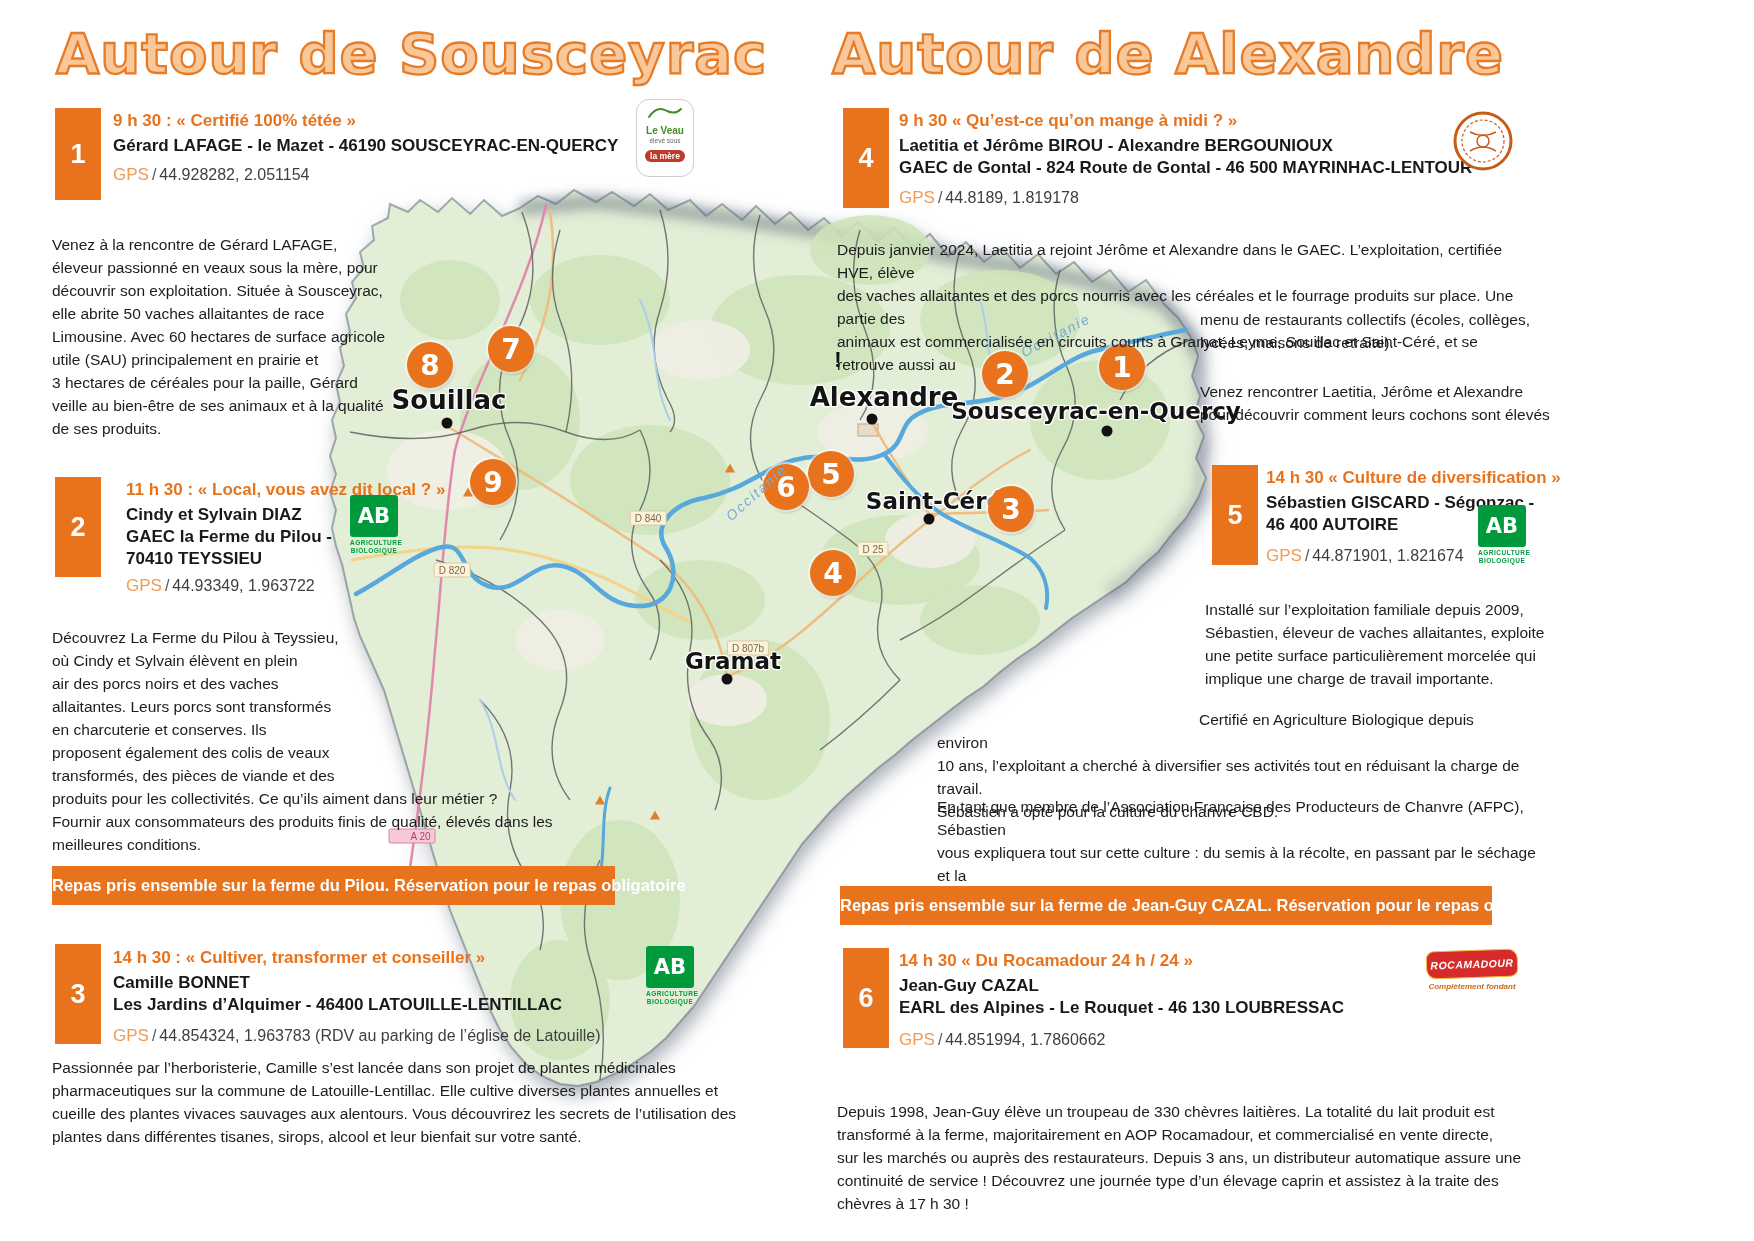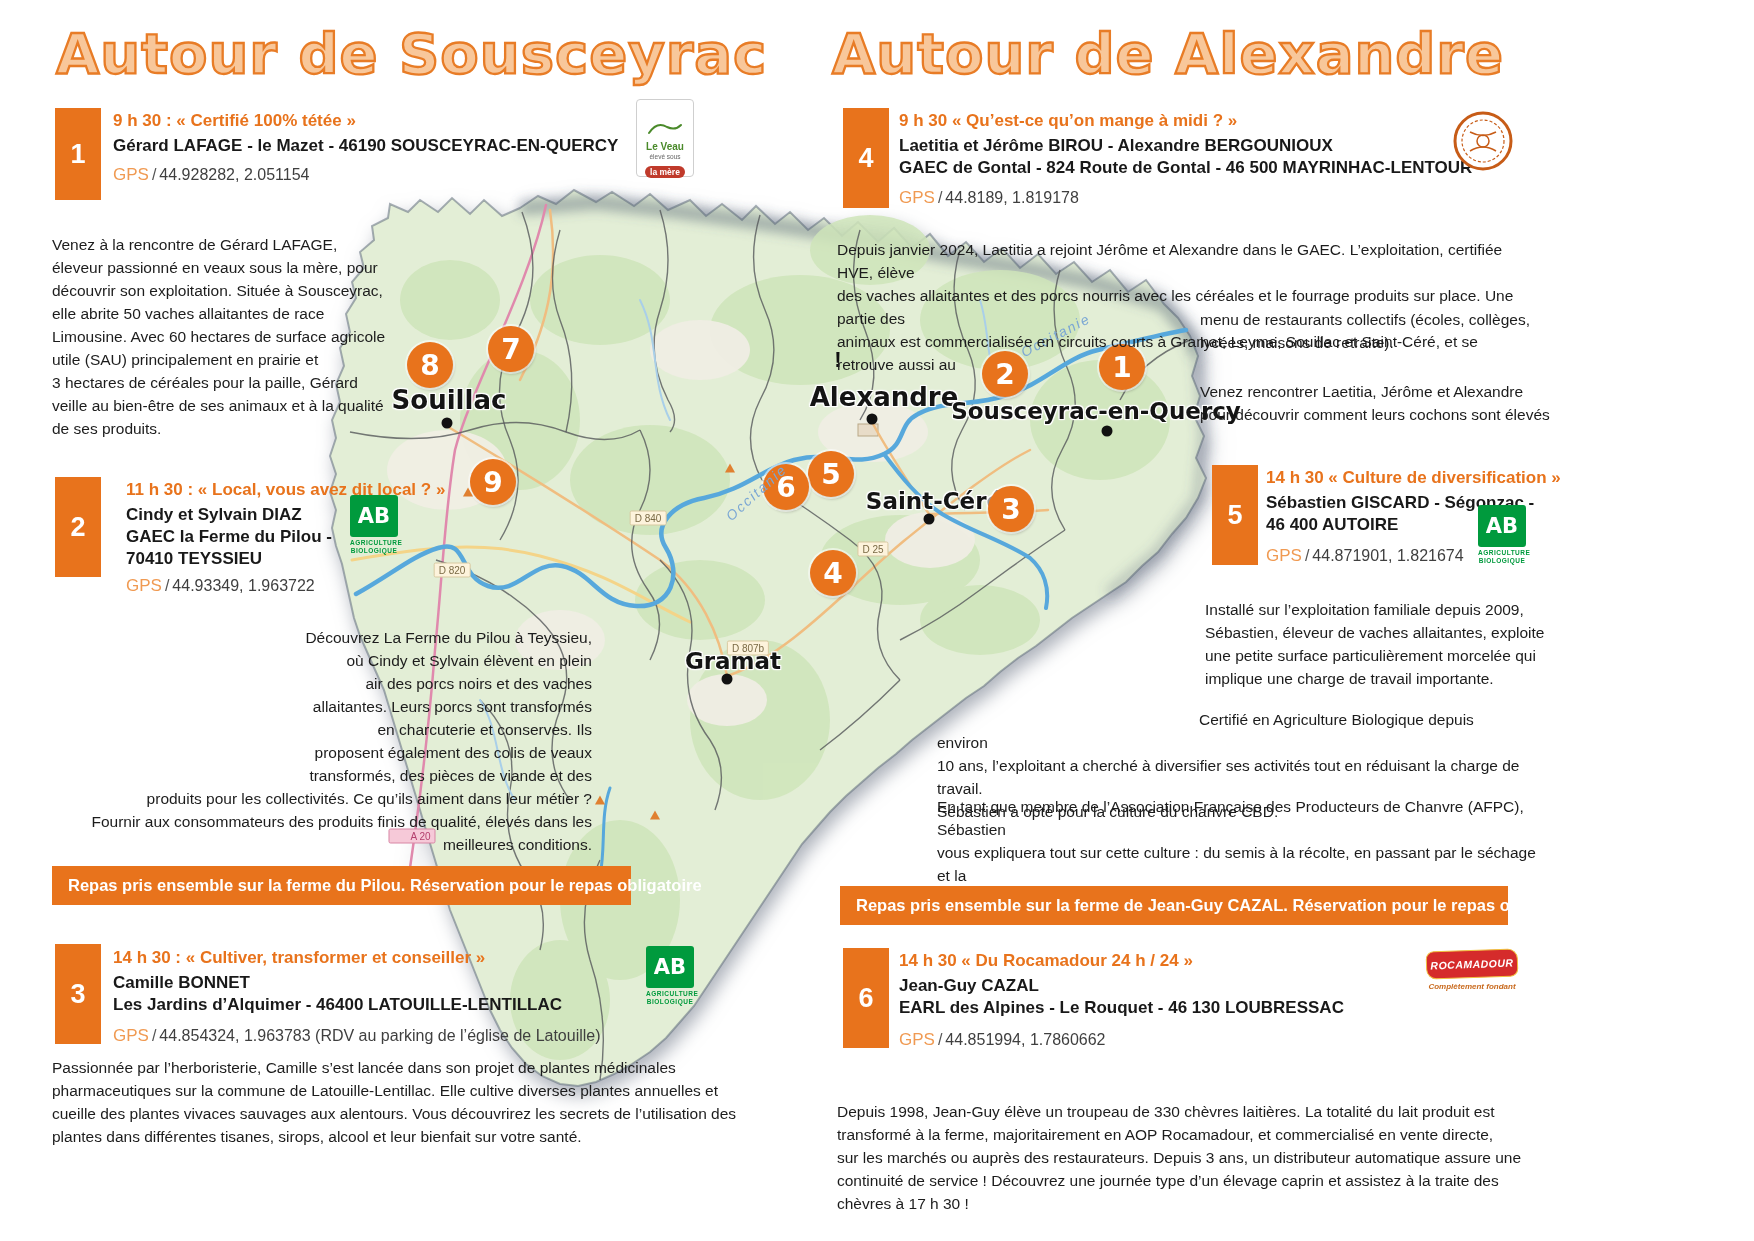--- a/index.html
+++ b/index.html
@@ -27,21 +27,21 @@
   }
   .ev-title{font-weight:700;font-size:17px;color:#e8731c;white-space:nowrap;}
   .ev-names{font-weight:700;font-size:17px;color:#191919;line-height:22px;white-space:pre-line;}
   .gps-line{font-size:16px;white-space:nowrap;}
   .gps-label{color:#f09a52;font-size:17px;}
   .gps-sep{color:#555;padding:0 3px;}
   .gps-coords{color:#3f3f3f;}
   .para{font-size:15.5px;line-height:23px;color:#1c1c1c;white-space:pre-line;}
   .banner{
     background:#e8731c;color:#ffffff;font-weight:700;font-size:16.5px;
-    display:flex;align-items:center;padding-left:16px;white-space:nowrap;
+    display:flex;align-items:center;white-space:nowrap;
   }
   
   #map-labels{left:0;top:0;width:1754px;height:1241px;z-index:1;pointer-events:none;}
   .marker{
     position:absolute;width:46px;height:46px;border-radius:50%;
     background:#e8731c;color:#fff;font-weight:700;font-size:28px;
     display:flex;align-items:center;justify-content:center;
     box-shadow:0 0 0 2px rgba(255,255,255,.55), 1px 2px 3px rgba(0,0,0,.25);
     font-family:"DejaVu Sans",sans-serif;
   }
@@ -66,22 +66,22 @@
     position:absolute;width:0;height:0;transform:translate(-50%,-50%);
     border-left:5px solid transparent;border-right:5px solid transparent;
     border-bottom:9px solid #e08030;
   }
   .exclaim{position:absolute;font-weight:700;font-size:22px;color:#111;transform:translate(-50%,-50%);}
   
   .ab-logo{width:48px;text-align:center;z-index:2;}
   .ab-box{background:#009a3d;color:#fff;font-weight:700;font-size:21px;height:42px;line-height:42px;border-radius:3px;font-family:"DejaVu Sans",sans-serif;}
   .ab-sub{color:#009a3d;font-weight:700;font-size:6.5px;letter-spacing:.5px;line-height:8px;margin-top:2px;}
   .veau-logo{
-    width:58px;height:78px;background:#fff;border:1px solid #cfcfcf;border-radius:4px;
-    text-align:center;z-index:2;box-sizing:border-box;padding-top:19px;
+    width:58px;height:78px;background:#fff;border:1px solid #cfcfcf;border-radius:13px;
+    text-align:center;z-index:2;box-sizing:border-box;padding-top:3px;
   }
   .veau-l1{color:#4a8a2a;font-weight:700;font-size:10px;line-height:12px;}
   .veau-l2{color:#666;font-size:6.5px;line-height:8px;}
   .veau-l3{display:inline-block;background:#c03a2b;color:#fff;font-size:8.5px;font-weight:700;border-radius:6px;padding:1px 5px;margin-top:2px;}
   .roc-logo{width:92px;text-align:center;z-index:2;}
   .roc-banner{
     background:#d52b2b;border:1px solid #f0c040;border-radius:8px 10px 8px 10px;
     color:#fff;font-weight:700;font-style:italic;font-size:10.5px;line-height:26px;height:26px;
     transform:rotate(-2deg);letter-spacing:.5px;
   }
@@ -256,21 +256,21 @@
   <div class="abs ev-names" style="left:126px;top:504px;">Cindy et Sylvain DIAZ
 GAEC la Ferme du Pilou -
 70410 TEYSSIEU</div>
   <div class="abs ab-logo" style="left:350px;top:495px;">
     <div class="ab-box">AB</div>
     <div class="ab-sub"><span>AGRICULTURE</span><br><span>BIOLOGIQUE</span></div>
   </div>
   <div class="abs gps-line" style="left:126px;top:576px;">
     <span class="gps-label">GPS</span><span class="gps-sep">/</span><span class="gps-coords">44.93349, 1.963722</span>
   </div>
-  <div class="abs para" style="left:52px;top:626px;width:540px;text-align:right;">Découvrez La Ferme du Pilou à Teyssieu,
+  <div class="abs para" style="left:52px;top:626px;width:540px;">Découvrez La Ferme du Pilou à Teyssieu,
 où Cindy et Sylvain élèvent en plein
 air des porcs noirs et des vaches
 allaitantes. Leurs porcs sont transformés
 en charcuterie et conserves. Ils
 proposent également des colis de veaux
 transformés, des pièces de viande et des
 produits pour les collectivités. Ce qu’ils aiment dans leur métier ?
 Fournir aux consommateurs des produits finis de qualité, élevés dans les
 meilleures conditions.</div>
 

